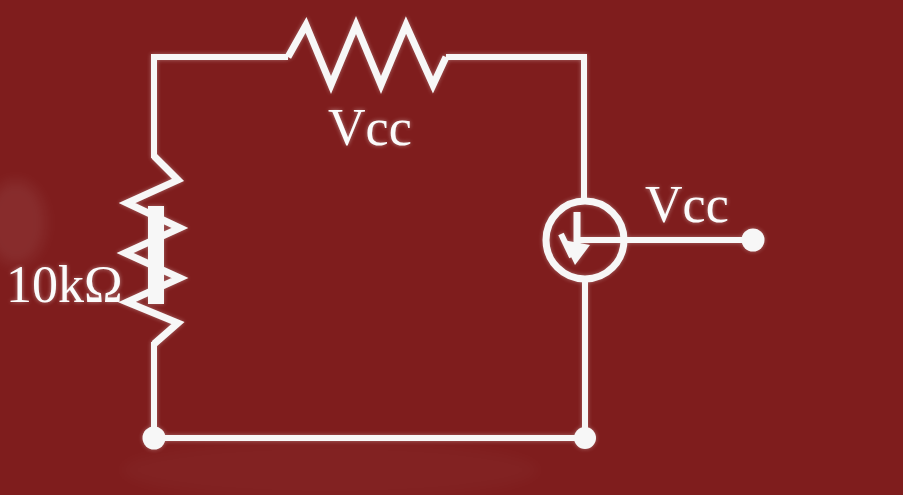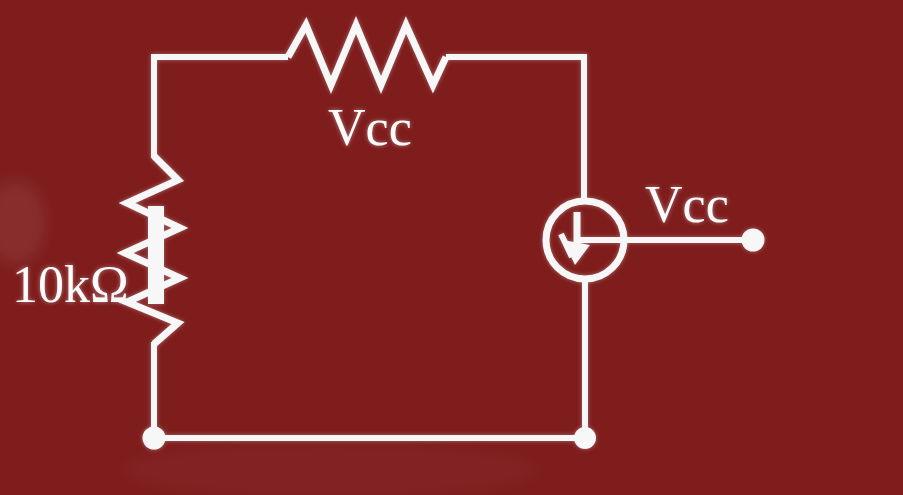--- a/index.html
+++ b/index.html
@@ -47,21 +47,21 @@
   .lbl {
     position: absolute;
     color: #fbfbfb;
     font-size: 52px;
     line-height: 1;
     white-space: nowrap;
     text-shadow: 0 0 4px rgba(255,255,255,0.45);
     user-select: none;
   }
   .lbl-vcc-top   { left: 328px; top: 102px; }
-  .lbl-10k       { left: 12px;   top: 259px; }
+  .lbl-10k       { left: 6px;   top: 259px; }
   .lbl-vcc-right { left: 645px; top: 179px; }
   .lbl-vout      { left: 784px; top: 209px; }
 </style>
 </head>
 <body>
 
 <div class="stage">
 
   <div class="smudge a"></div>
   <div class="smudge b"></div>

